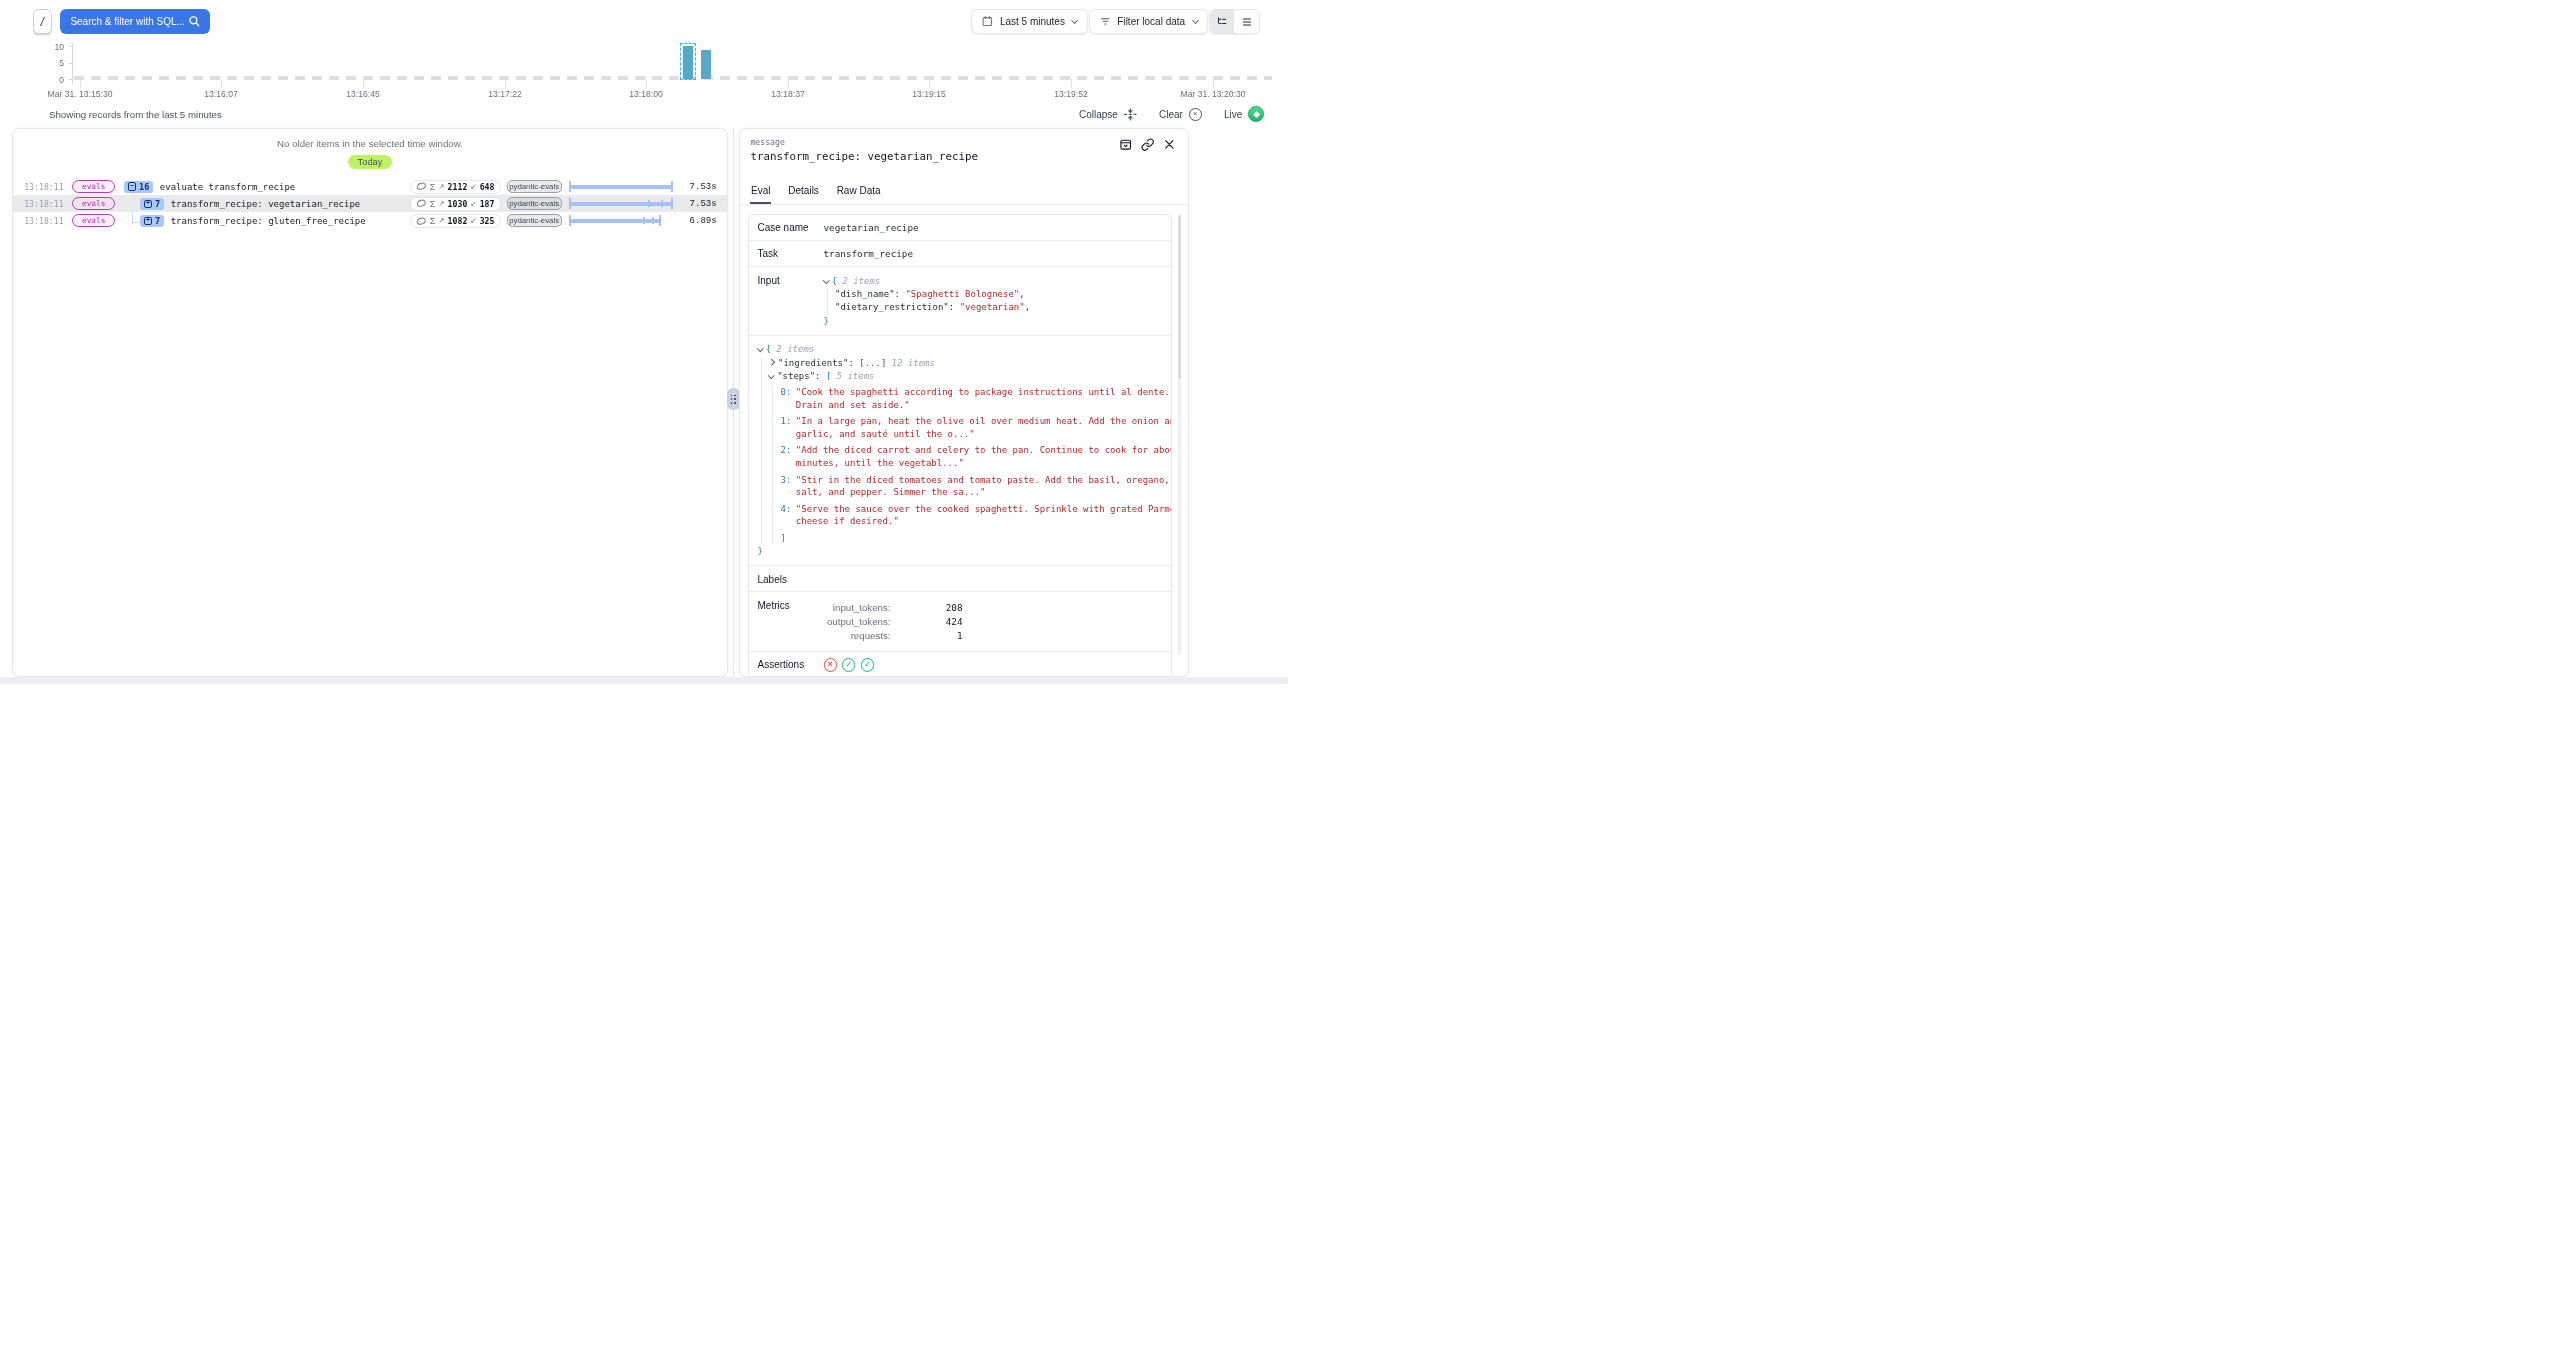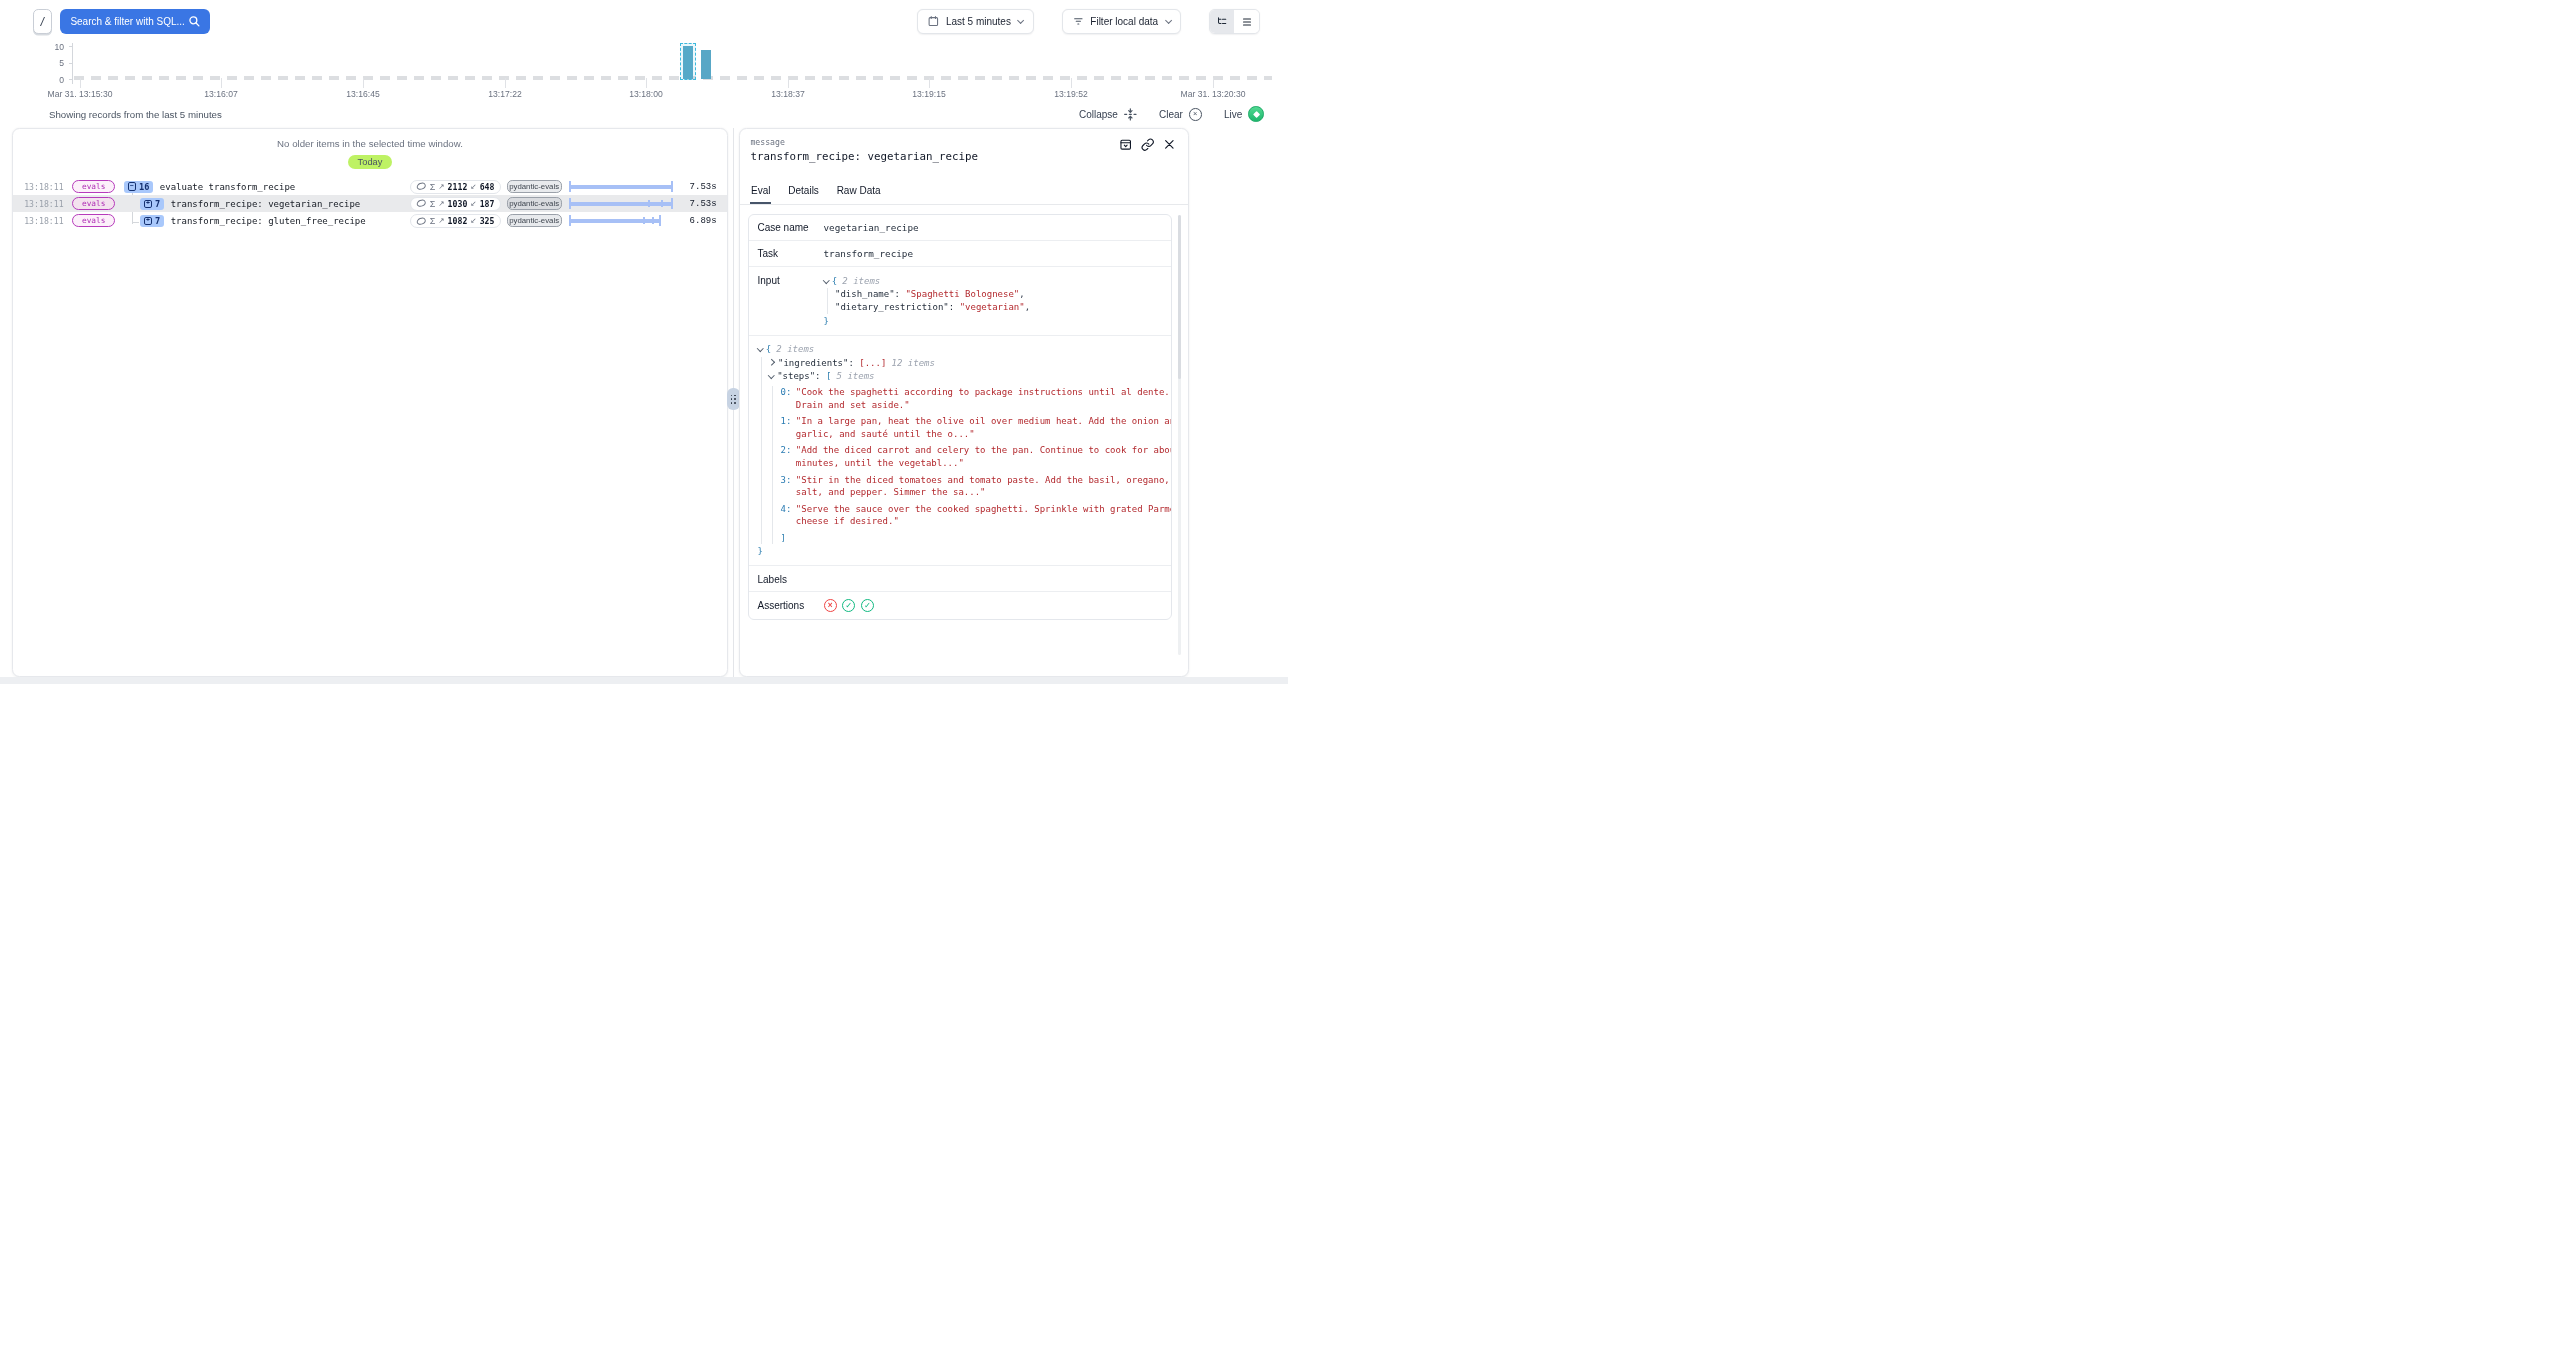--- a/index.html
+++ b/index.html
@@ -8,21 +8,21 @@
   #app { position:relative; width:1288px; height:684px; overflow:hidden; background:#fff; }
 
   
   .topbar { position:absolute; top:0; left:0; width:1288px; height:41px; }
   .keycap { position:absolute; left:33px; top:9px; width:19.4px; height:24.6px; border:0.7px solid #c9ced6;
             border-radius:5.2px; box-shadow:0 1.5px 0 #d7dbe0; display:flex; align-items:center; justify-content:center;
             font-family:"DejaVu Sans Mono",monospace; font-size:10.4px; color:#374151; background:#fff; cursor:pointer; }
   .searchbtn { position:absolute; left:60px; top:9px; width:150px; height:25px; background:#3a76e4; border:none;
                border-radius:6px; display:flex; align-items:center; justify-content:space-between; padding:0 9px 0 10.4px;
                color:#fff; font-size:10px; font-family:inherit; cursor:pointer; }
-  .top-right { position:absolute; right:28px; top:9px; display:flex; gap:28px; align-items:center; }
+  .top-right { position:absolute; right:28px; top:9px; display:flex; gap:1px; align-items:center; }
   .dd-btn { height:25px; background:#fff; border:0.7px solid #e3e6ea; border-radius:6px; box-shadow:0 0.7px 1.5px rgba(16,24,40,.06);
             display:flex; align-items:center; gap:6px; padding:0 9px; font-size:10px; color:#1b2230; font-family:inherit; cursor:pointer; }
   .chev { width:5.2px; height:5.2px; border-right:1.2px solid #6b7280; border-bottom:1.2px solid #6b7280;
           transform:rotate(45deg) translate(-0.7px,-0.7px); display:inline-block; margin-left:1.5px; }
   .view-toggle { height:25px; display:flex; border:0.7px solid #e3e6ea; border-radius:6px; overflow:hidden;
                  box-shadow:0 0.7px 1.5px rgba(16,24,40,.06); background:#fff; }
   .view-toggle .seg { width:24.6px; display:flex; align-items:center; justify-content:center; border:none; background:#fff; cursor:pointer; }
   .view-toggle .seg.active { background:#e6e8ec; }
 
   
@@ -500,20 +500,37 @@
             <div class="j-line">
                 <span class="j-punct">}</span>
               </div>
           </div>
         </div>
 
         <div class="d-row">
           <span class="d-label">Labels</span>
         </div>
 
+        <div class="d-row">
+          <span class="d-label">Metrics</span>
+          <div class="metrics">
+            <div class="m-row">
+              <span class="m-name">input_tokens:</span>
+              <span class="m-val">208</span>
+            </div>
+            <div class="m-row">
+              <span class="m-name">output_tokens:</span>
+              <span class="m-val">424</span>
+            </div>
+            <div class="m-row">
+              <span class="m-name">requests:</span>
+              <span class="m-val">1</span>
+            </div>
+          </div>
+        </div>
 
         <div class="d-row">
           <span class="d-label">Assertions</span>
           <div class="asserts">
             <span class="a-circ a-fail">×</span>
             <span class="a-circ a-pass">✓</span>
             <span class="a-circ a-pass">✓</span>
           </div>
         </div>
 

